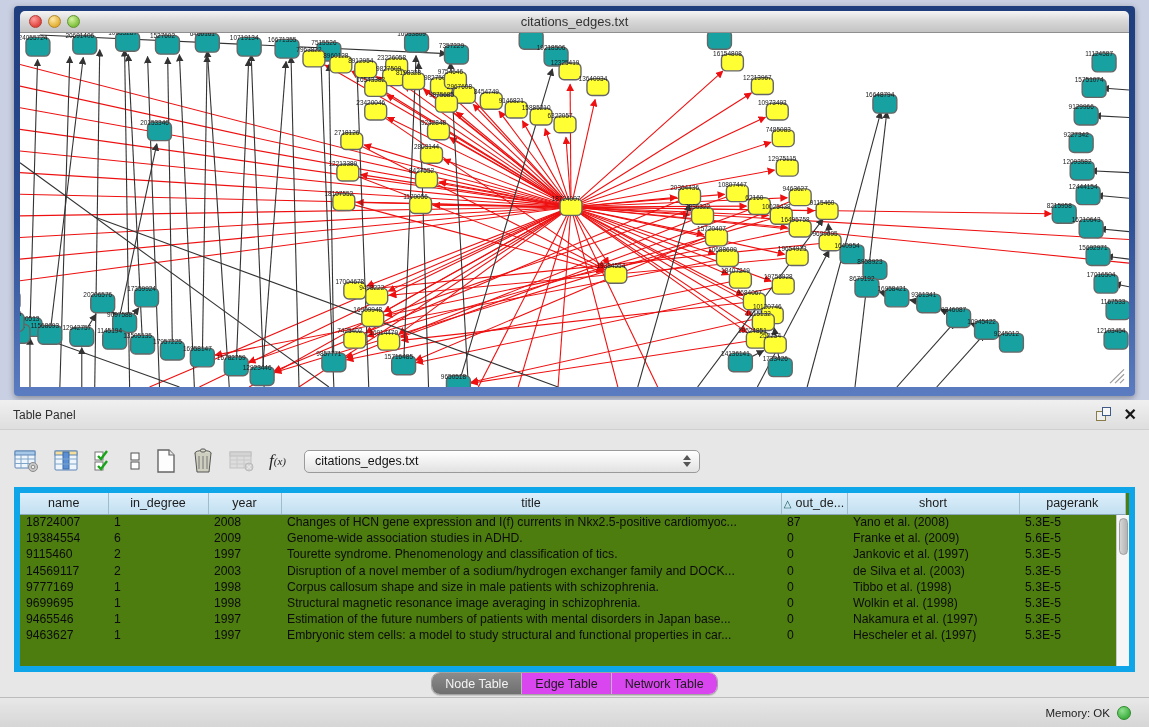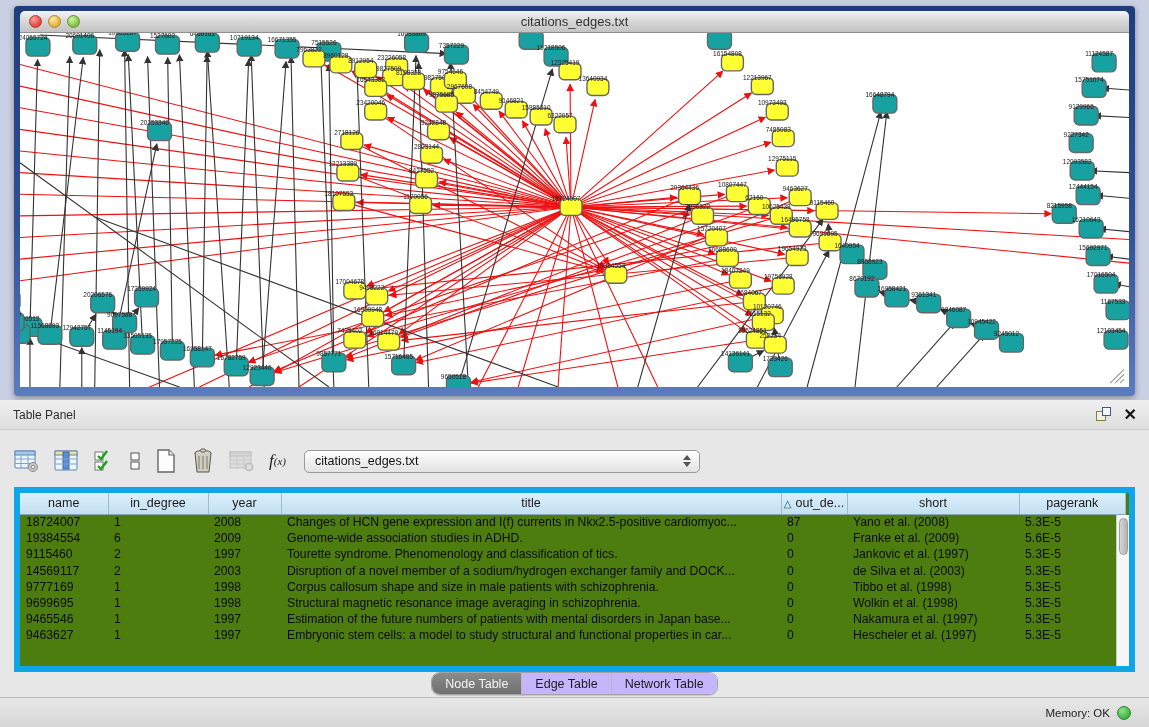--- a/index.html
+++ b/index.html
@@ -65,21 +65,21 @@
   td.c-title { padding-left:8px;margin-top:44px; } td.c-short { padding-left:22px; }
   .sort-tri { display:inline-block; margin-right:4px; font-size:10px; color:#155; }
   .vscroll { position:absolute; right:0; top:22px; bottom:0; width:13px;
     background:#f6f6f6; border-left:1px solid #c9c9c9; }
   .vthumb { position:absolute; left:1.5px; top:3px; width:9px; height:37px; border-radius:5px;
     background:linear-gradient(90deg,#d6d6d6,#b3b3b3); border:1px solid #9d9d9d; }
 
   .tabstrip { position:absolute; left:0; top:272px; width:1149px; text-align:center; }
   .seg { display:inline-flex; border:1px solid #a3a3a3; border-radius:9px; overflow:hidden;
     background:#fff; box-shadow:0 1px 1px rgba(0,0,0,.15); }
-  .seg button { height:21px; padding:0 13px; font-size:12.5px; border:none; background:#c4b5fd;
+  .seg button { height:21px; padding:0 13px; font-size:12.5px; border:none; background:#d946ef;
     color:#1c1c1c; border-right:1px solid #b9b9b9; font-family:inherit; }
   .seg button:last-child { border-right:none; }
   .seg button.sel { background:linear-gradient(180deg,#8b8b8b,#6f6f6f); color:#f4f4f4; }
 
   
   .statusbar { position:absolute; left:0; top:697px; width:1149px; height:30px;
     background:linear-gradient(180deg,#e8e8e8,#d6d6d6); border-top:1px solid #bcbcbc;
     display:flex; align-items:center; justify-content:flex-end; padding-right:18px; }
   .mem-label { font-size:11.5px; color:#222; margin-right:7px;padding-left:21px; }
   .mem-dot { width:14px; height:14px; border-radius:50%;

